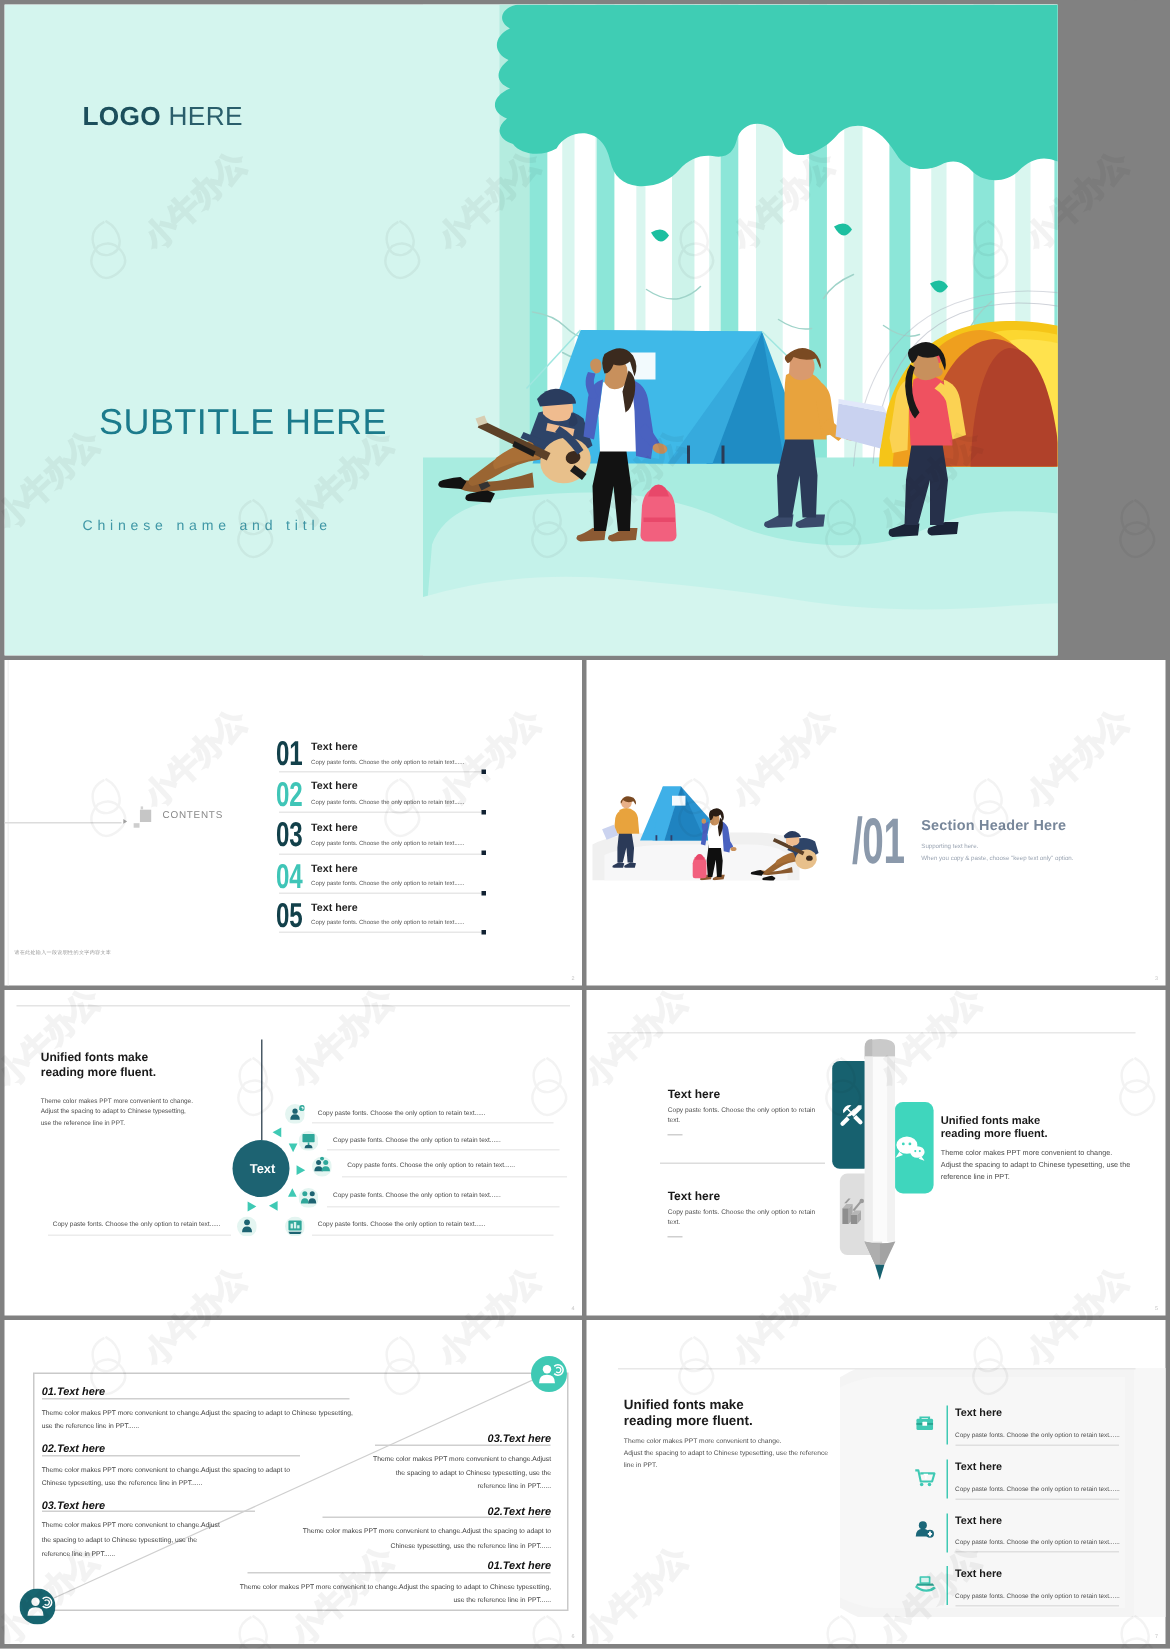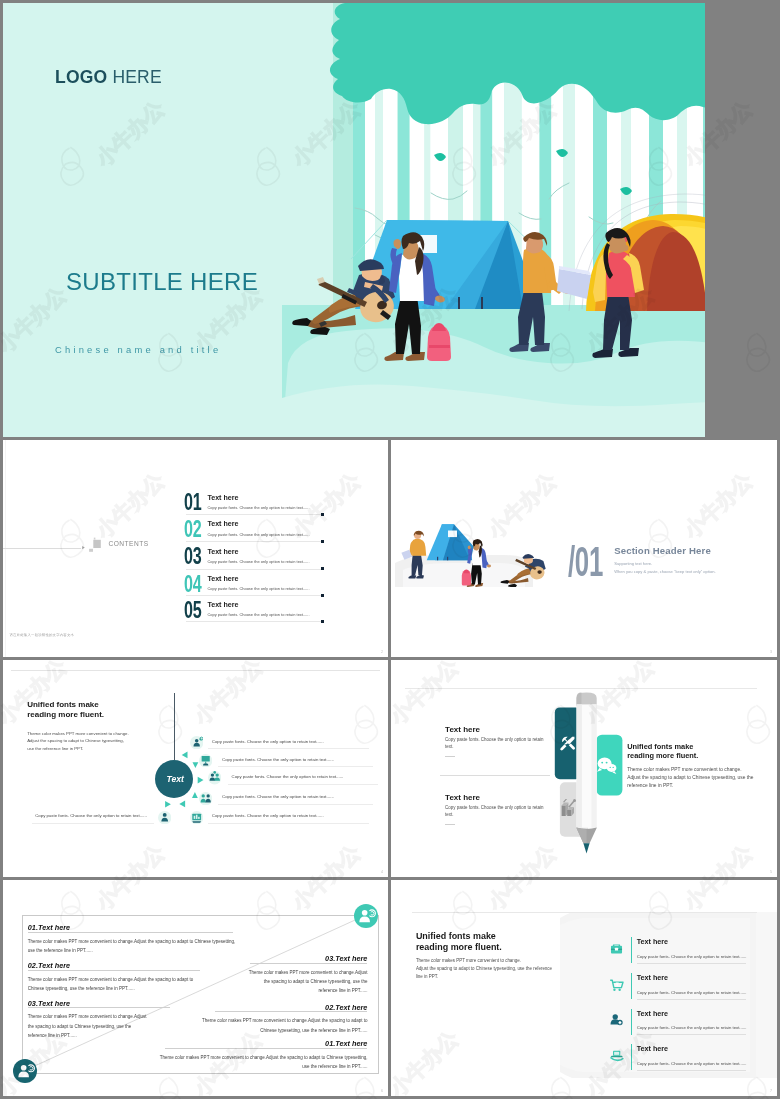--- a/index.html
+++ b/index.html
@@ -47,21 +47,21 @@
   
   .h2a{font-size:8.0px;font-weight:bold;color:#1a1a1a;line-height:9.6px;}
   .h2c{font-size:7.42px;font-weight:bold;color:#1a1a1a;line-height:9.2px;}
   .h2b{font-size:8.95px;font-weight:bold;color:#1a1a1a;line-height:11.0px;}
   .bodytxt{font-size:4.3px;color:#4d4d4d;line-height:7.6px;}
   .bodytxt3{font-size:4.47px;color:#4d4d4d;line-height:8.4px;}
   .bodytxt2{font-size:4.85px;color:#4d4d4d;line-height:8.4px;}
   #s4 .topline{position:absolute;left:8px;top:10px;width:369px;height:1px;background:#e4e4e4;}
   #s4 .stick{position:absolute;background:#1d6372;}
   #s4 .circ{position:absolute;border-radius:50%;background:#1d6372;}
-  #s4 .circtxt{position:absolute;font-style:italic;font-weight:bold;color:#fff;font-size:9px;}
+  #s4 .circtxt{position:absolute;font-weight:bold;color:#fff;font-size:9px;}
   .rowline{position:absolute;height:1px;background:#ececec;}
   .rowtxt{position:absolute;font-size:4.35px;color:#4a4a4a;}
 
   
   #s5 .topline{position:absolute;left:20px;top:28px;width:345px;height:1px;background:#e8e8e8;}
   #s5 .lt{position:absolute;font-size:8.0px;font-weight:bold;color:#1a1a1a;}
   #s5 .ld{position:absolute;font-size:4.45px;color:#4d4d4d;line-height:6.9px;}
   #s5 .ll{position:absolute;height:1px;background:#dcdcdc;}
 
   

